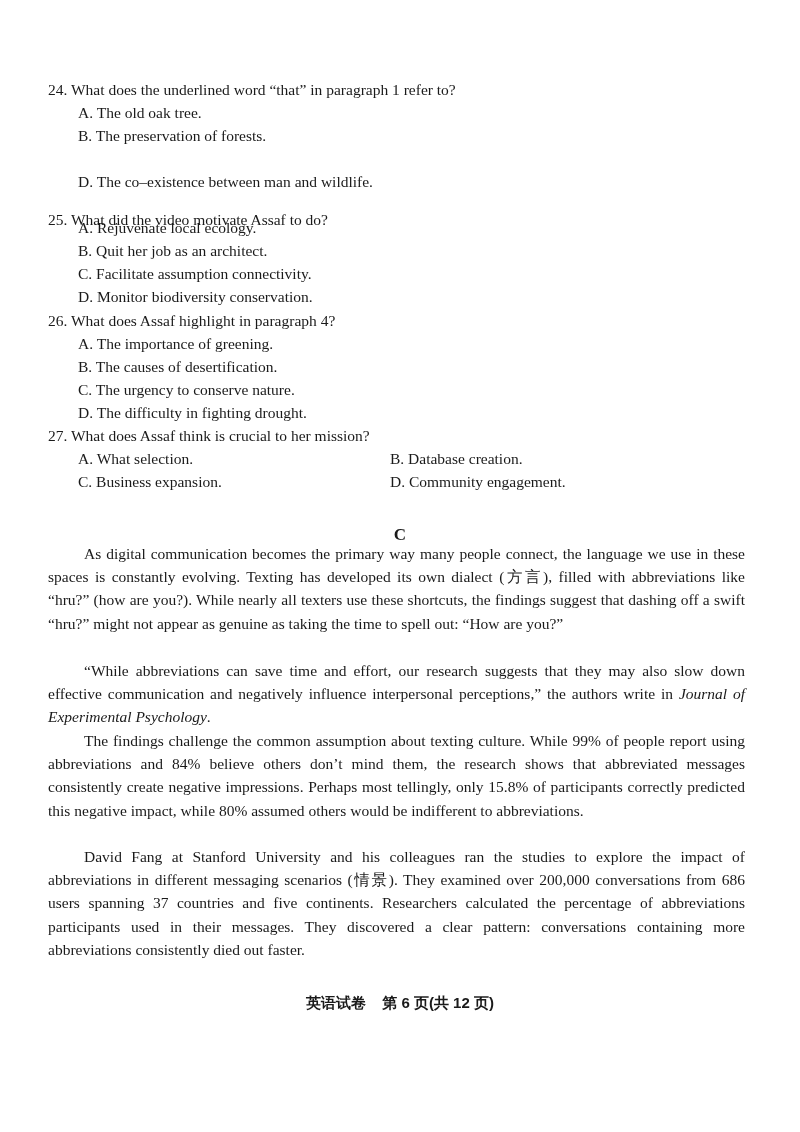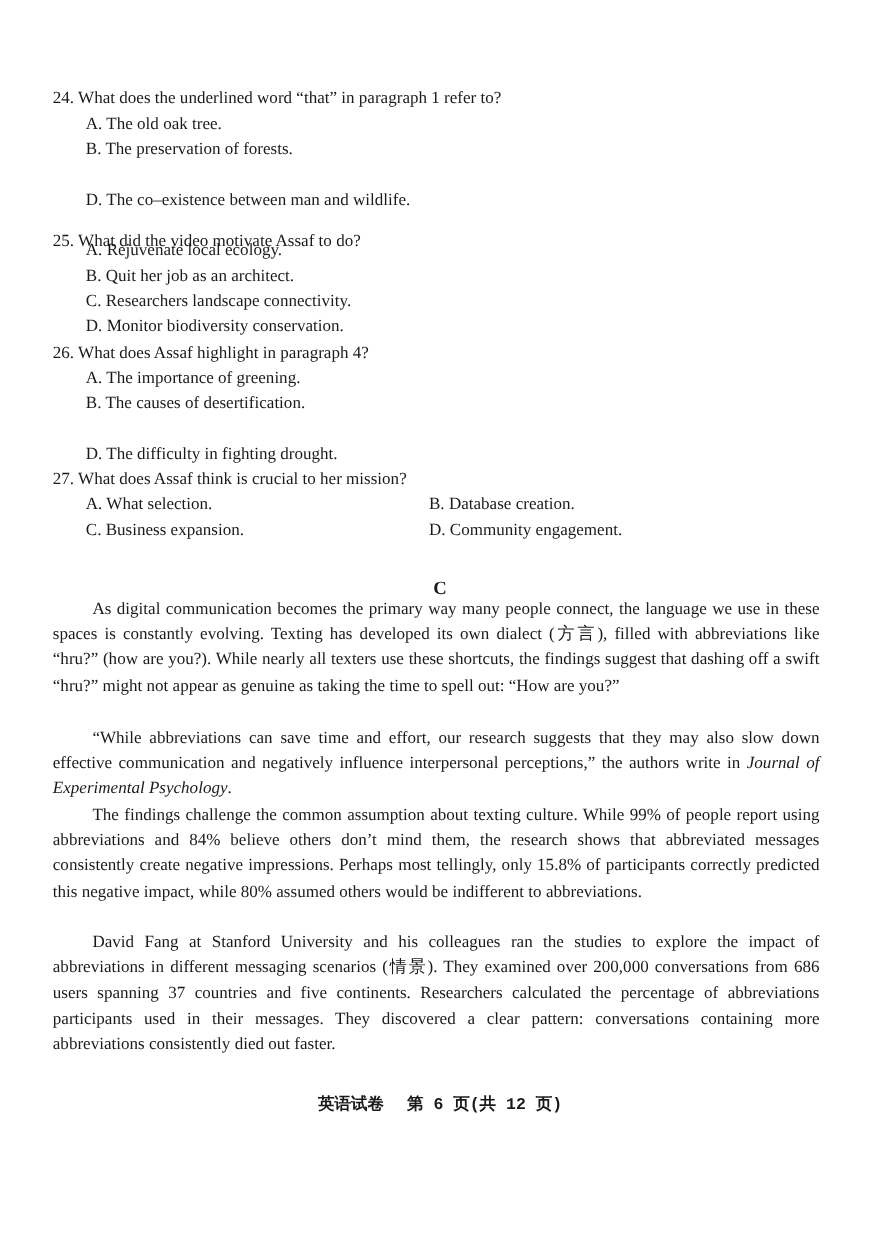--- a/index.html
+++ b/index.html
@@ -7,21 +7,21 @@
          font-family: "Liberation Serif", "DejaVu Serif", serif; color: #1a1a1a; }
   .page { position: absolute; left: 0; top: 0; width: 716px; height: 1132px; }
   .q { position: absolute; left: 48px; font-size: 15.5px; line-height: 20px; white-space: nowrap; }
   .opt { position: absolute; left: 78px; font-size: 15.5px; line-height: 20px; white-space: nowrap; }
   .opt.col2 { left: 390px; }
   .sec { position: absolute; left: 0; width: 800px; text-align: center; font-weight: bold; font-size: 17px; top: 525px; }
   .para { position: absolute; left: 48px; width: 697px; font-size: 15.5px; line-height: 23.2px;
           text-align: justify; text-indent: 36px; }
   .para i { font-style: italic; }
   .footer { position: absolute; top: 994px; left: 0; width: 800px; text-align: center;
-            font-size: 15px; font-weight: bold; font-family: Liberation Mono, monospace; }
+            font-size: 15px; font-weight: bold; font-family: Liberation Sans, sans-serif; }
   .footer span { margin: 0 6px; }
 </style>
 </head>
 <body>
 
 <div class="page">
 
   <div class="q" style="top:80px">
     <span>24.</span>
     <span>What does the underlined word “that” in paragraph 1 refer to?</span>
@@ -29,29 +29,30 @@
   <div class="opt" style="top:103px">A. The old oak tree.</div>
   <div class="opt" style="top:126px">B. The preservation of forests.</div>
   <div class="opt" style="top:172px">D. The co–existence between man and wildlife.</div>
 
   <div class="q" style="top:210px">
     <span>25.</span>
     <span>What did the video motivate Assaf to do?</span>
   </div>
   <div class="opt" style="top:218px">A. Rejuvenate local ecology.</div>
   <div class="opt" style="top:241px">B. Quit her job as an architect.</div>
-  <div class="opt" style="top:264px">C. Researchers landscape connectivity.</div>
+  <div class="opt" style="top:264px">C. Facilitate assumption connectivity.</div>
   <div class="opt" style="top:287px">D. Monitor biodiversity conservation.</div>
 
   <div class="q" style="top:311px">
     <span>26.</span>
     <span>What does Assaf highlight in paragraph 4?</span>
   </div>
   <div class="opt" style="top:334px">A. The importance of greening.</div>
   <div class="opt" style="top:357px">B. The causes of desertification.</div>
+  <div class="opt" style="top:380px">C. The urgency to conserve nature.</div>
   <div class="opt" style="top:403px">D. The difficulty in fighting drought.</div>
 
   <div class="q" style="top:426px">
     <span>27.</span>
     <span>What does Assaf think is crucial to her mission?</span>
   </div>
   <div class="opt" style="top:449px">A. What selection.</div>
   <div class="opt col2" style="top:449px">B. Database creation.</div>
   <div class="opt" style="top:472px">C. Business expansion.</div>
   <div class="opt col2" style="top:472px">D. Community engagement.</div>

